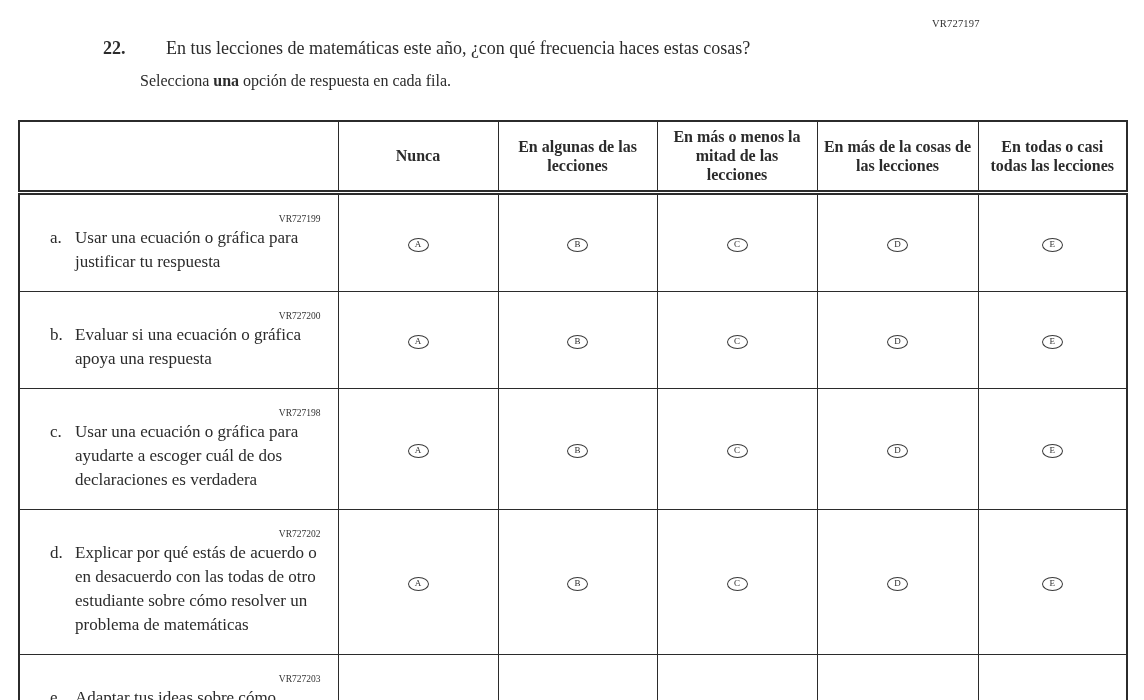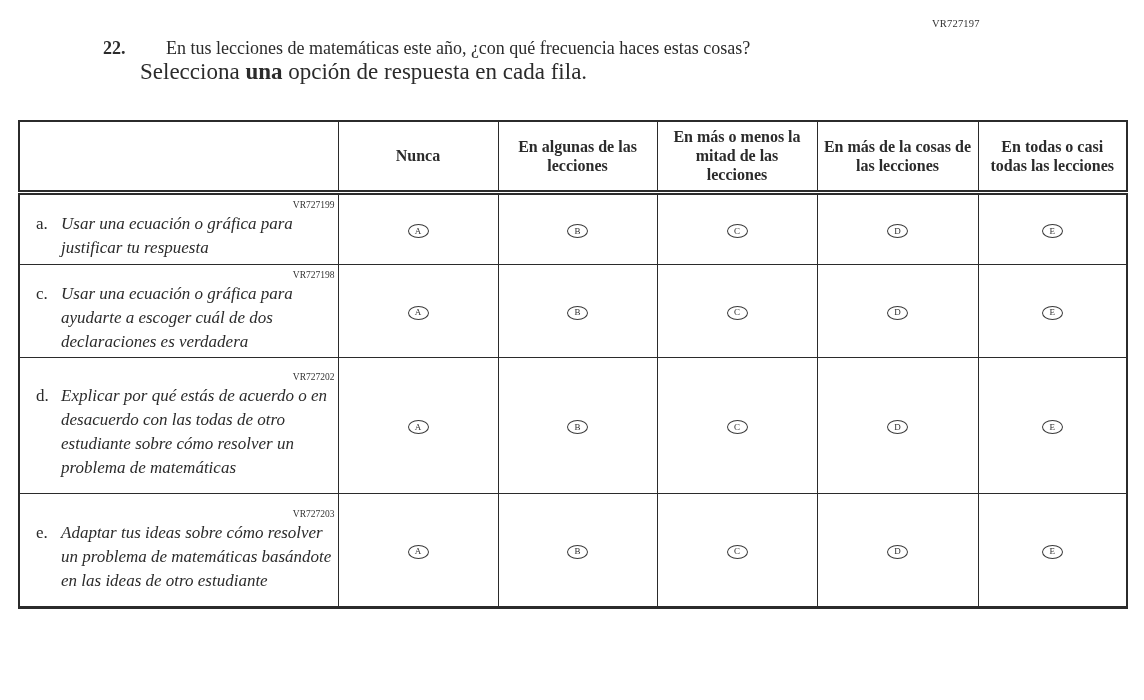--- a/index.html
+++ b/index.html
@@ -36,21 +36,22 @@
     gap: 26px;
   }
   .q-number {
     font-weight: bold;
     width: 37px;
     flex: 0 0 37px;
   }
   .q-text { flex: 1; }
   .instruction-line {
     margin-left: 37px;
-    font-size: 23px;
+    margin-top: 9px;
+    font-size: 16px;
     line-height: 24px;
   }
   .bold { font-weight: bold; }
 
   table.matrix {
     position: absolute;
     left: 18px;
     top: 120px;
     width: 1108px;
     border-collapse: collapse;
@@ -61,21 +62,21 @@
   table.matrix col.c-stem { width: 319px; }
   table.matrix col.c1 { width: 160px; }
   table.matrix col.c2 { width: 159px; }
   table.matrix col.c3 { width: 160px; }
   table.matrix col.c4 { width: 161px; }
   table.matrix col.c5 { width: 149px; }
 
   table.matrix th, table.matrix td {
     border: 1.5px solid #2b2b2b;
     vertical-align: middle;
-    padding: 3px;
+    padding: 17px;
   }
   table.matrix thead th {
     height: 71px;
     font-size: 16px;
     line-height: 19px;
     font-weight: bold;
     text-align: center;
     padding: 2px 6px;
     border-bottom: 5px double #2b2b2b;
   }
@@ -101,21 +102,21 @@
     display: flex;
     font-size: 17px;
     line-height: 24px;
   }
   .stem-letter {
     flex: 0 0 25px;
     width: 25px;
     padding-left: 13px;
     box-sizing: content-box;
   }
-  .stem-text { flex: 1; padding-right: 2px; font-style: italic; }
+  .stem-text { flex: 1; padding-right: 2px; }
 
   td.option-cell { text-align: center; }
   .bubble {
     display: inline-flex;
     align-items: center;
     justify-content: center;
     width: 21px;
     height: 14px;
     border: 1.3px solid #3a3a3a;
     border-radius: 50%;
@@ -169,20 +170,34 @@
           <span class="stem-text">Usar una ecuación o gráfica para justificar tu respuesta</span>
         </div>
       </td>
       <td class="option-cell"><span class="bubble">A</span></td>
       <td class="option-cell"><span class="bubble">B</span></td>
       <td class="option-cell"><span class="bubble">C</span></td>
       <td class="option-cell"><span class="bubble">D</span></td>
       <td class="option-cell"><span class="bubble">E</span></td>
     </tr>
 
+    <tr class="row-b">
+      <td class="stem-cell">
+        <span class="stem-vr">VR727200</span>
+        <div class="stem-body">
+          <span class="stem-letter">b.</span>
+          <span class="stem-text">Evaluar si una ecuación o gráfica apoya una respuesta</span>
+        </div>
+      </td>
+      <td class="option-cell"><span class="bubble">A</span></td>
+      <td class="option-cell"><span class="bubble">B</span></td>
+      <td class="option-cell"><span class="bubble">C</span></td>
+      <td class="option-cell"><span class="bubble">D</span></td>
+      <td class="option-cell"><span class="bubble">E</span></td>
+    </tr>
 
     <tr class="row-c">
       <td class="stem-cell">
         <span class="stem-vr">VR727198</span>
         <div class="stem-body">
           <span class="stem-letter">c.</span>
           <span class="stem-text">Usar una ecuación o gráfica para ayudarte a escoger cuál de dos declaraciones es verdadera</span>
         </div>
       </td>
       <td class="option-cell"><span class="bubble">A</span></td>

